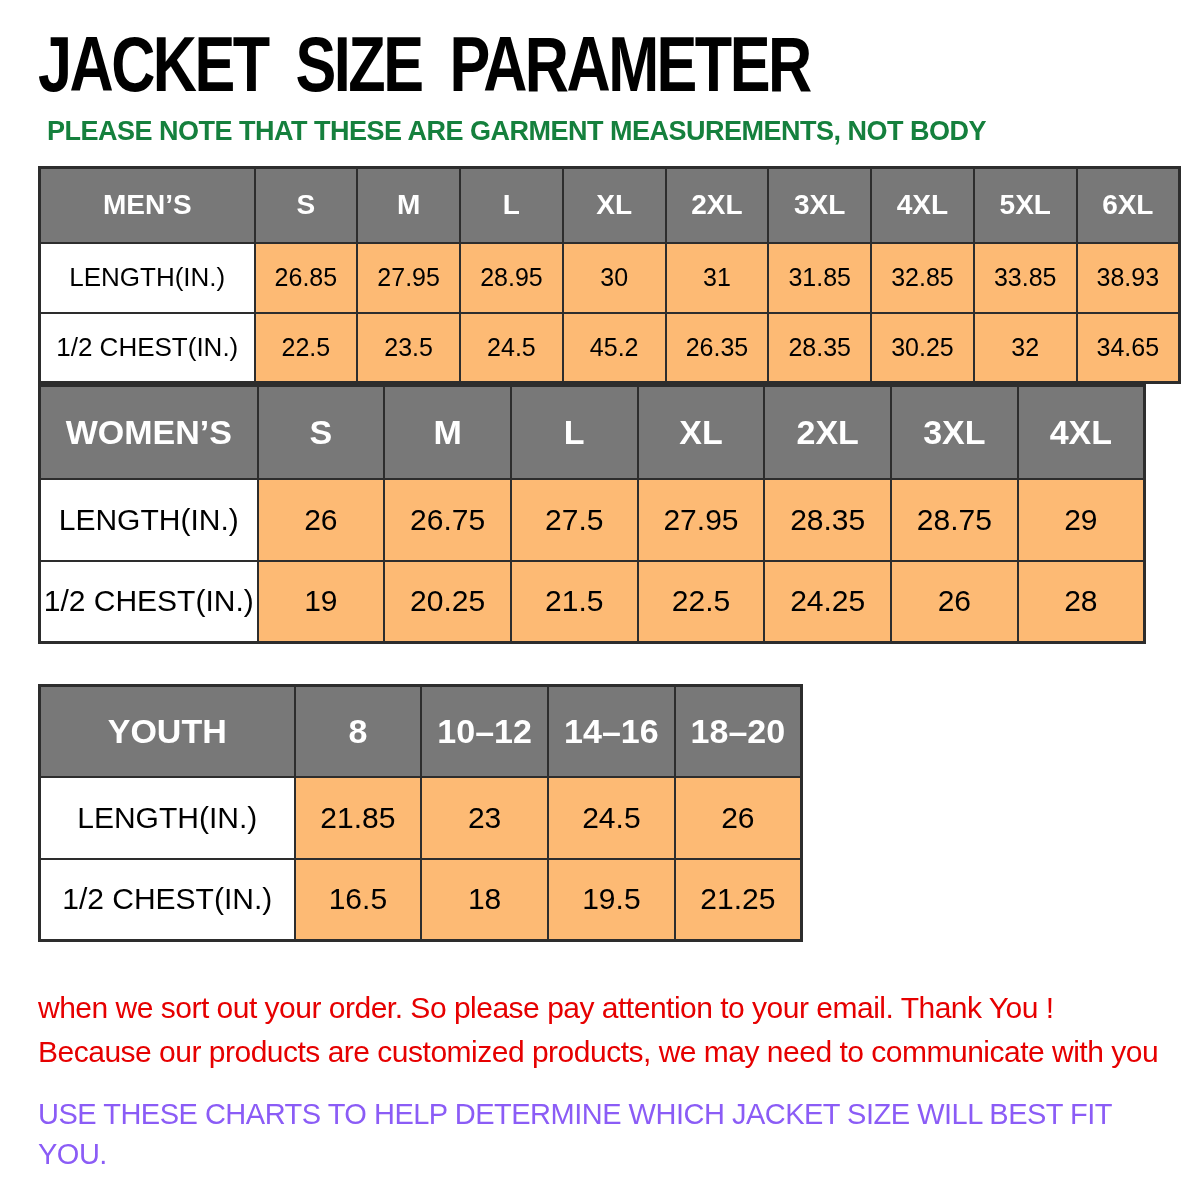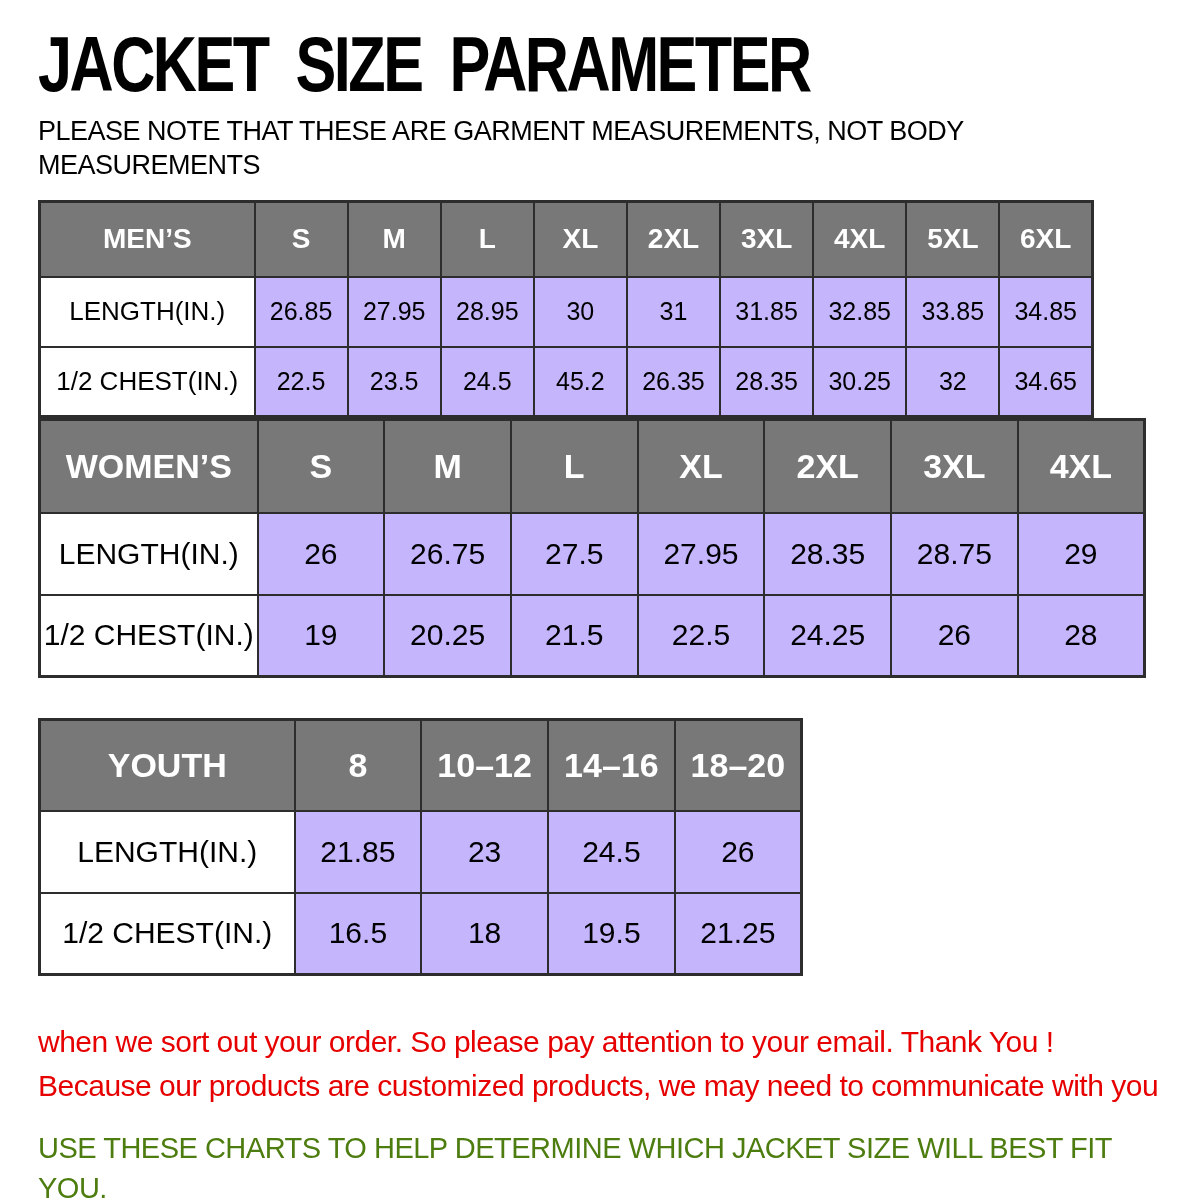--- a/index.html
+++ b/index.html
@@ -22,26 +22,26 @@
     color:#000;
     letter-spacing:-3px;
     word-spacing:16px;
     white-space:nowrap;
     transform:scaleX(0.85) scaleY(1.08);
     transform-origin:left center;
   }
 
   
   .note {
-    margin:14px 0 0 0;
-    color:#000000;
+    margin:14px 0 0 9px;
+    color:#15803d;
     font-size:27px;
     line-height:34px;
     letter-spacing:-0.5px;
-    font-weight:normal;
+    font-weight:bold;
   }
   .note .line { display:block; }
 
   
   table.size-table {
     border-collapse:collapse;
     table-layout:fixed;
     border:3px solid #2d2d2d;
   }
   table.size-table th, table.size-table td {
@@ -55,26 +55,26 @@
     background:#787878;
     color:#ffffff;
     font-weight:bold;
   }
   table.size-table tbody th {
     background:#ffffff;
     font-weight:normal;
     color:#000;
   }
   table.size-table tbody td {
-    background:#c4b5fd;
-    color:#000;
-  }
-
-  
-  table.mens { width:1056px; margin-top:18px; }
+    background:#fdba74;
+    color:#000;
+  }
+
+  
+  table.mens { width:1143px; margin-top:18px; }
   table.mens thead tr { height:75px; }
   table.mens tbody tr { height:70px; }
   table.mens thead th { font-size:28px; }
   table.mens tbody th { font-size:26px; }
   table.mens tbody td { font-size:25px; }
 
   
   table.womens { width:1108px; }
   table.womens thead tr { height:93px; }
   table.womens tbody tr { height:82px; }
@@ -94,36 +94,35 @@
   .footer-communicate {
     margin:44px 0 0 0;
     color:#e60000;
     font-size:30px;
     line-height:44px;
     letter-spacing:-0.5px;
   }
   .footer-communicate .line { display:block; }
   .footer-usage {
     margin:20px 0 0 0;
-    color:#4d7c0f;
+    color:#8b5cf6;
     font-size:29px;
     line-height:40px;
     letter-spacing:-0.5px;
   }
 </style>
 </head>
 <body>
 
 <div class="page">
 
   <h1 class="title">JACKET SIZE PARAMETER</h1>
 
   <p class="note">
     <span class="line">PLEASE NOTE THAT THESE ARE GARMENT MEASUREMENTS, NOT BODY</span>
-    <span class="line">MEASUREMENTS</span>
   </p>
 
   <table class="size-table mens">
     <colgroup>
         <col style="width: 215px;">
         <col>
         <col>
         <col>
         <col>
         <col>
@@ -150,21 +149,21 @@
         <tr>
           <th>LENGTH(IN.)</th>
           <td>26.85</td>
           <td>27.95</td>
           <td>28.95</td>
           <td>30</td>
           <td>31</td>
           <td>31.85</td>
           <td>32.85</td>
           <td>33.85</td>
-          <td>34.85</td>
+          <td>38.93</td>
         </tr>
         <tr>
           <th>1/2 CHEST(IN.)</th>
           <td>22.5</td>
           <td>23.5</td>
           <td>24.5</td>
           <td>45.2</td>
           <td>26.35</td>
           <td>28.35</td>
           <td>30.25</td>

